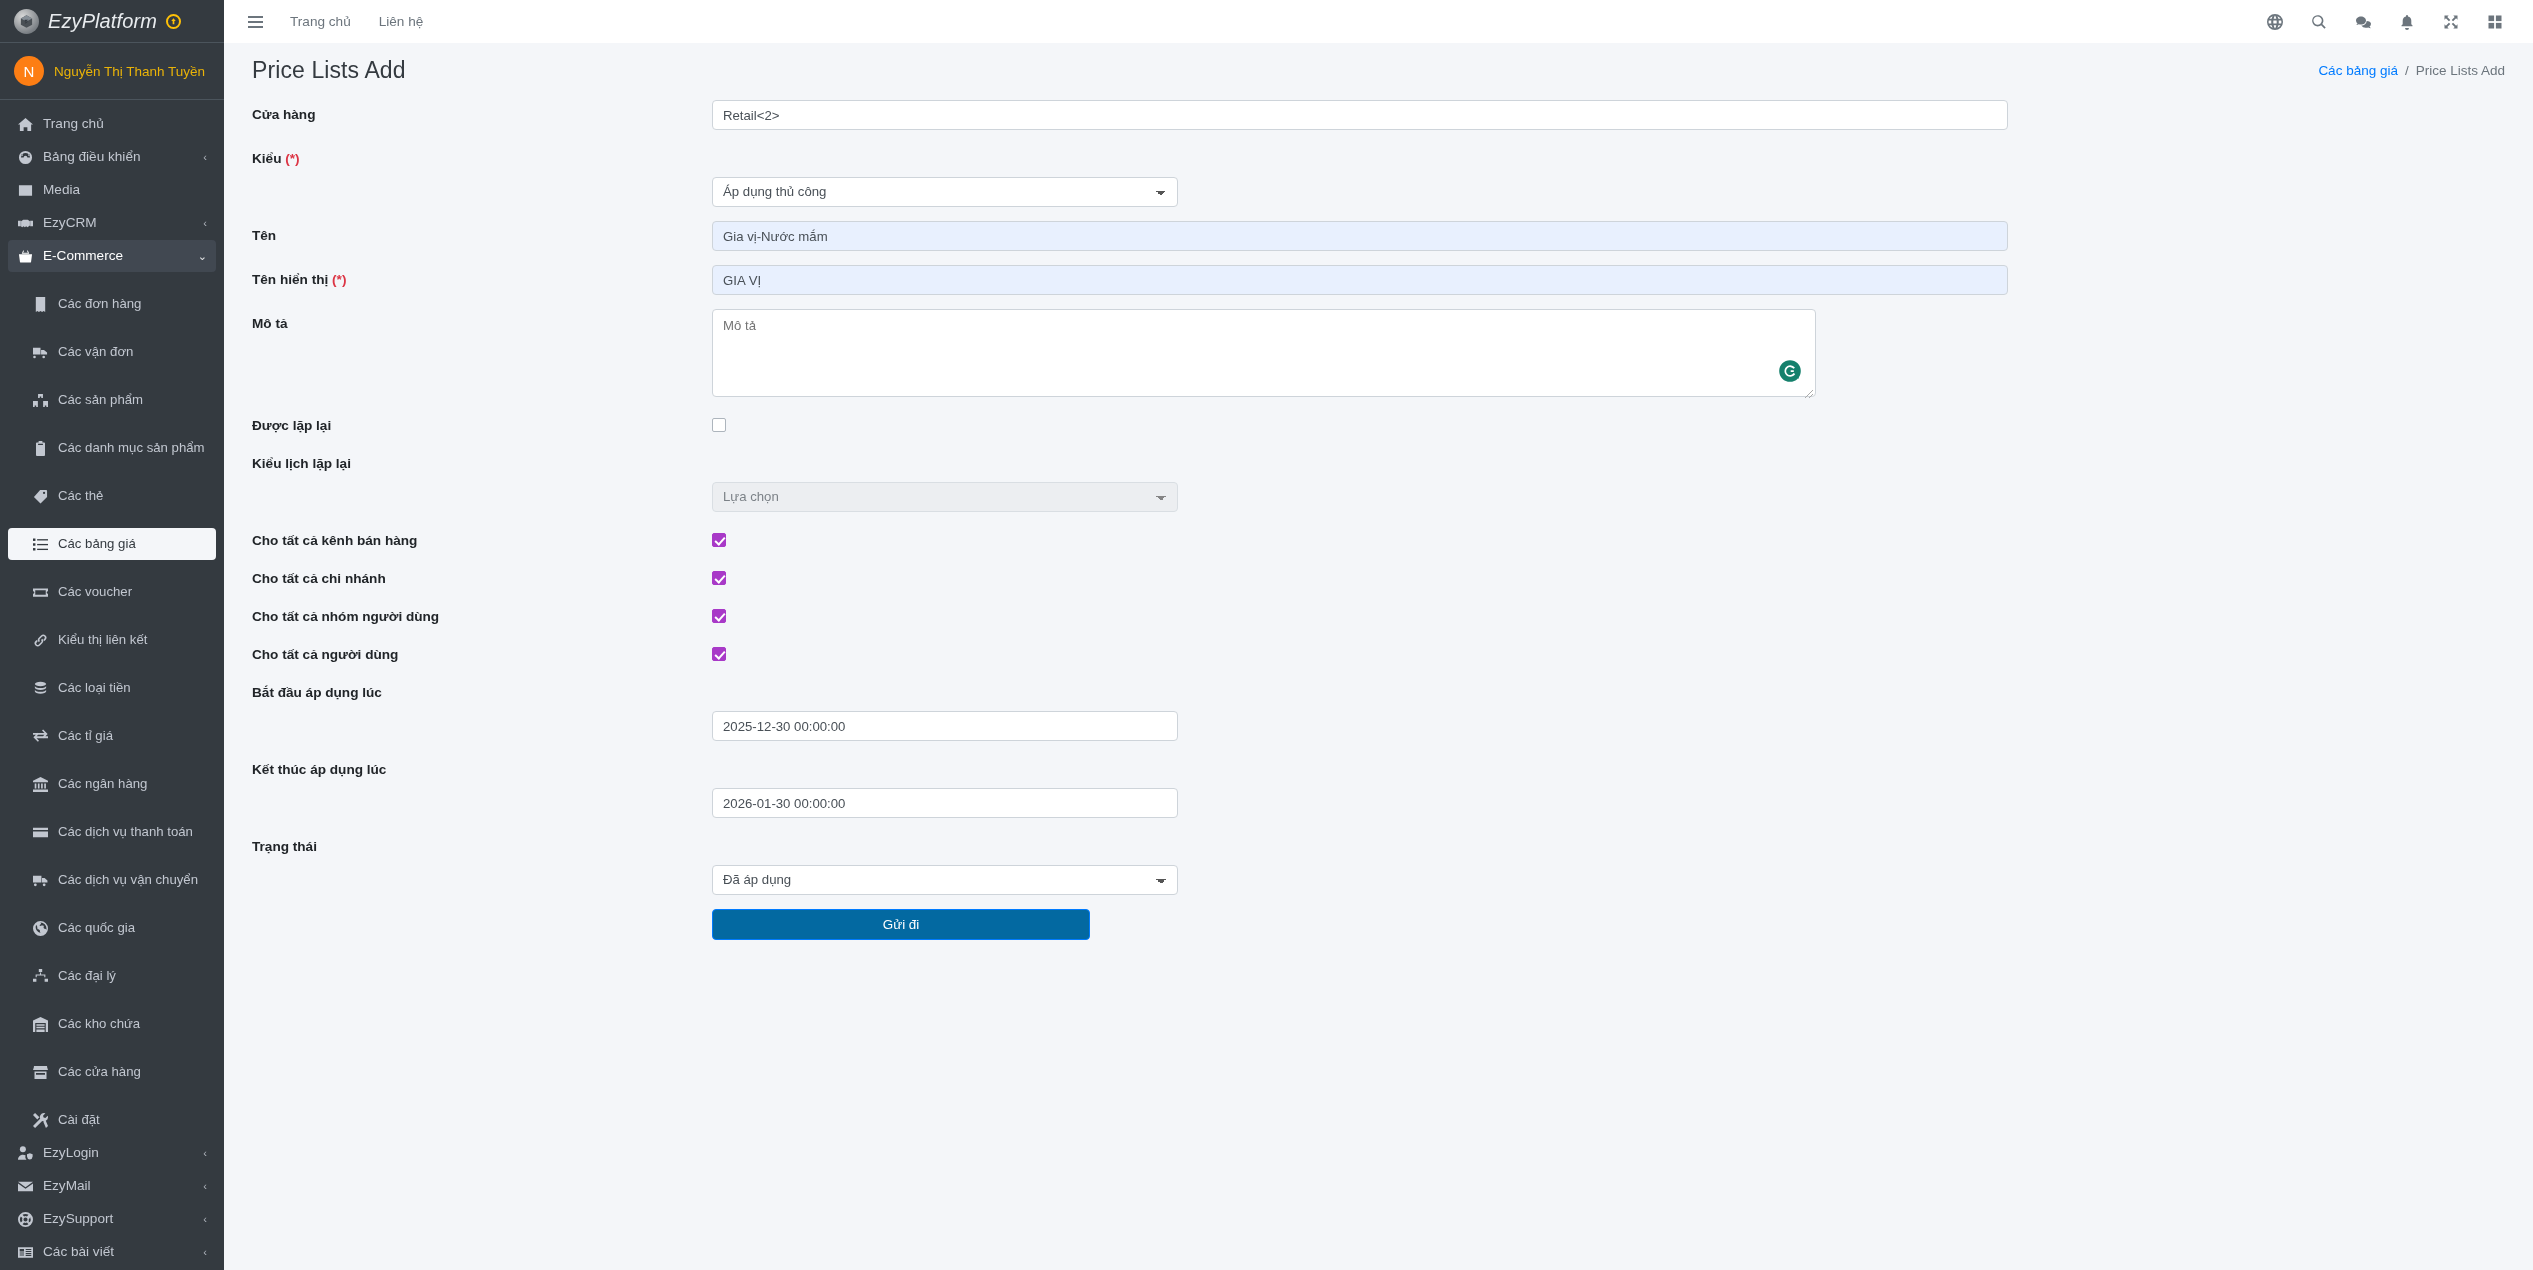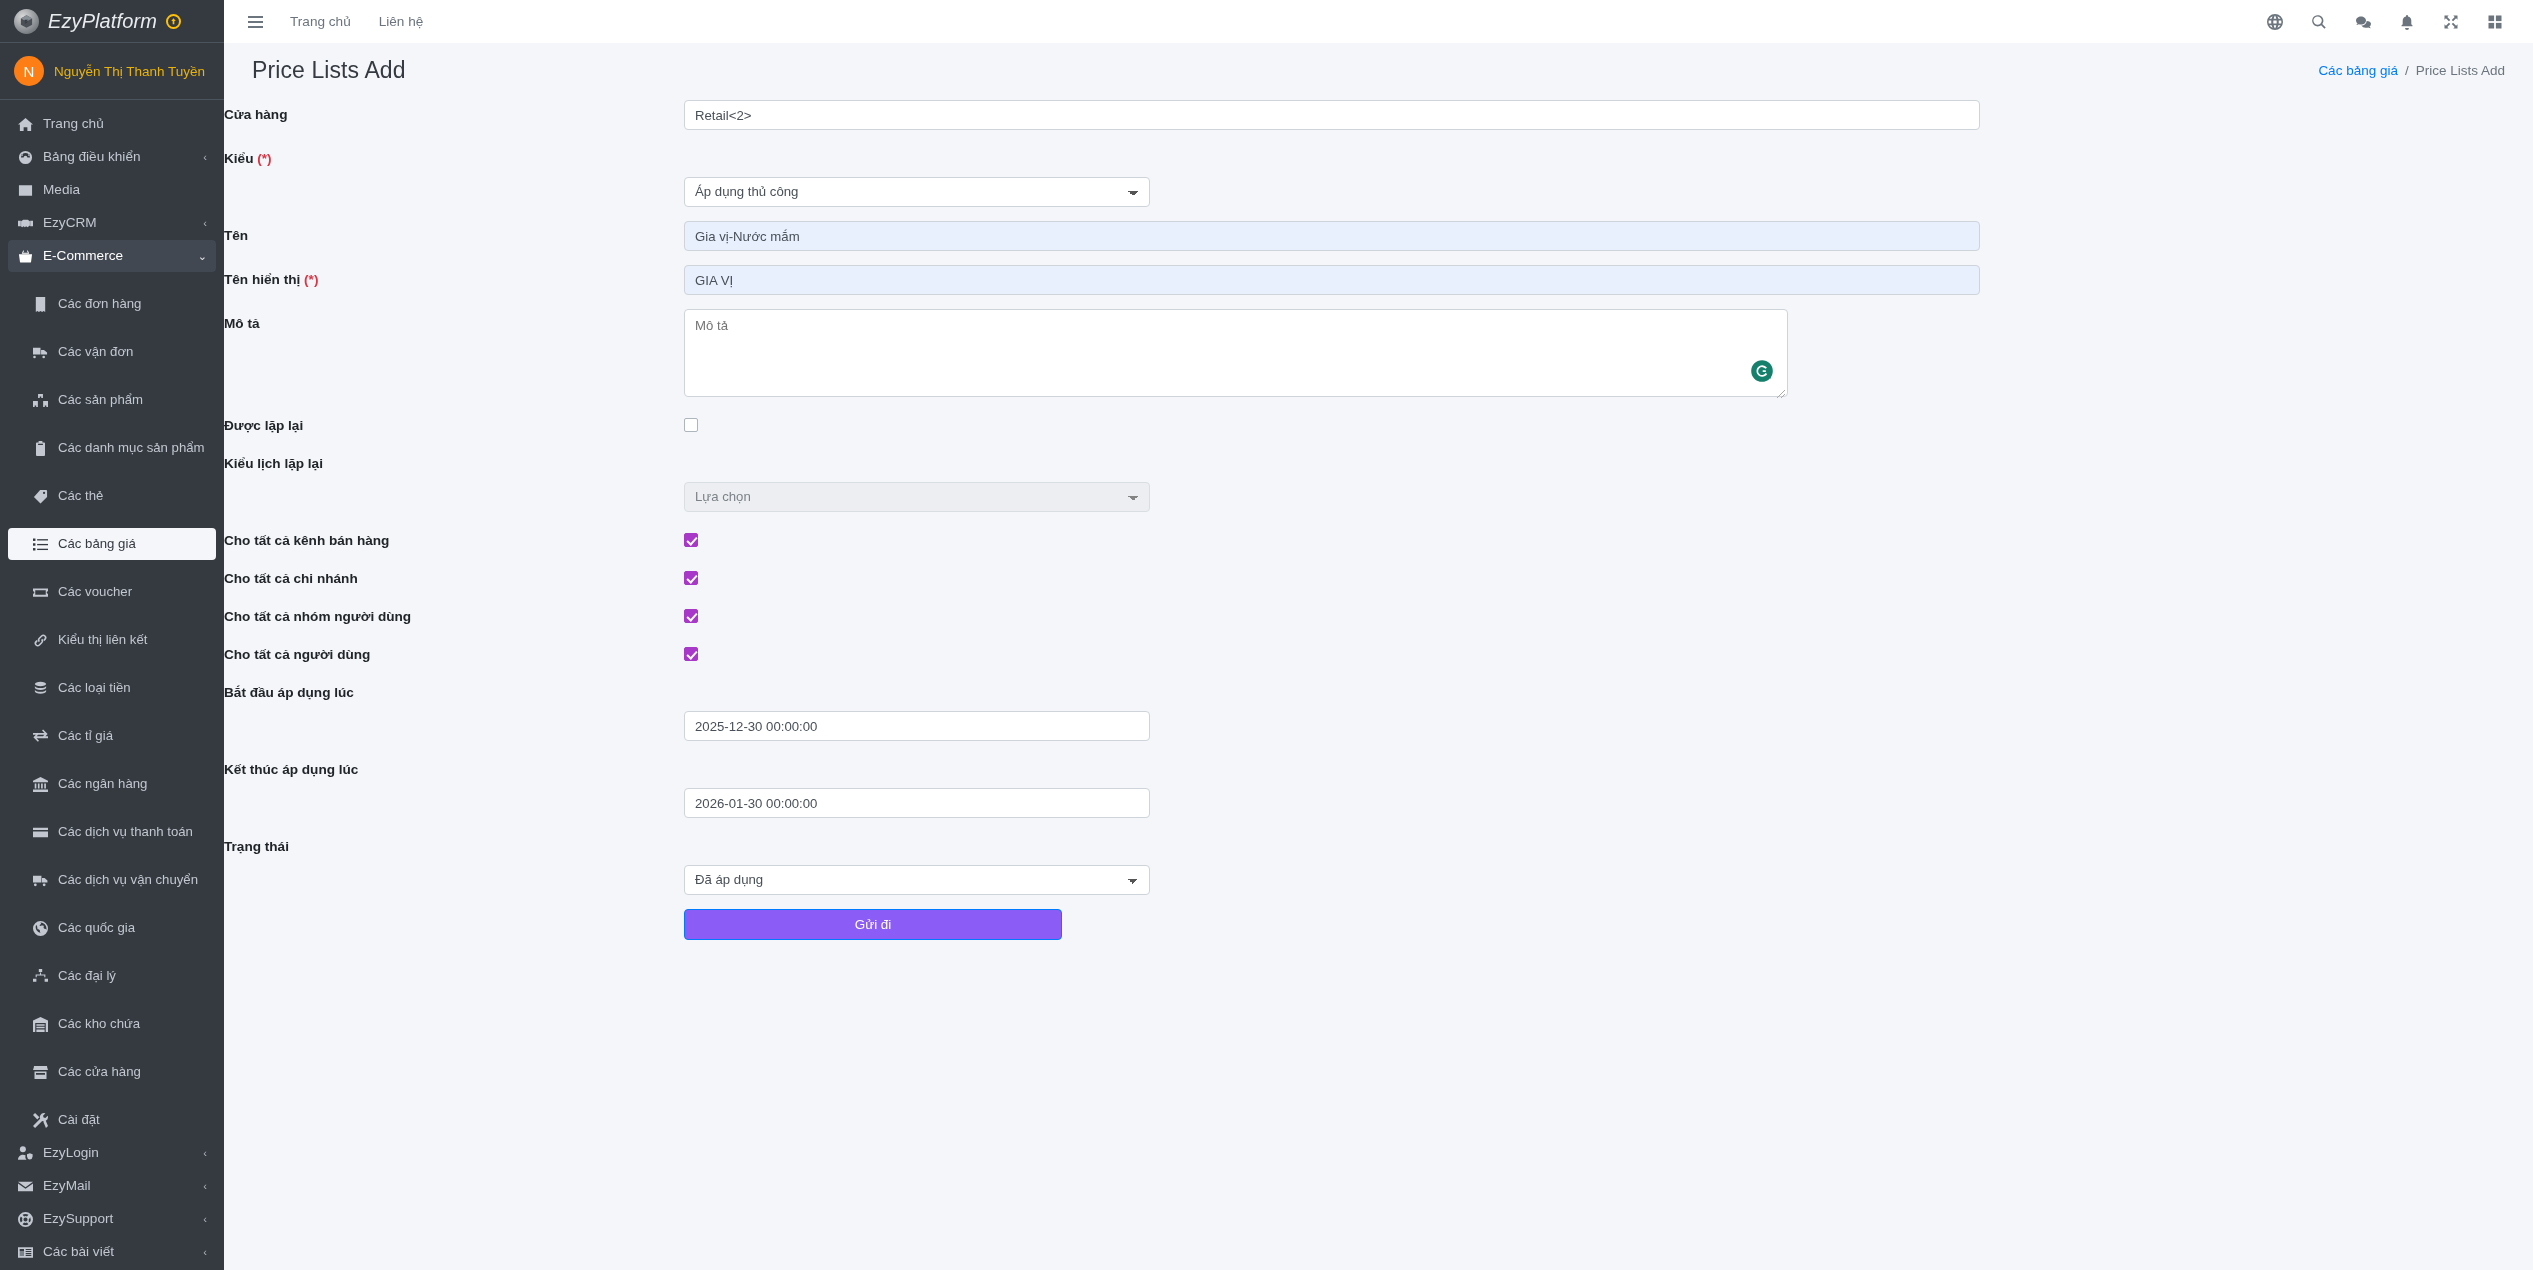--- a/index.html
+++ b/index.html
@@ -134,20 +134,21 @@
     display: flex; gap: 7px; align-items: center;
   }
   .breadcrumb a { color: #007bff; text-decoration: none; cursor: pointer; }
   .breadcrumb .sep { color: #6c757d; }
 
   
   .form-area { padding: 6px 0 0 0; }
   .form-row {
     display: flex; align-items: flex-start;
     margin-bottom: 14px;
+    padding-left: 28px;
   }
   .form-label {
     width: 460px; min-width: 460px;
     font-size: 13.6px; font-weight: bold; color: #212529;
     padding-top: 6px;
     line-height: 18px;
   }
   .form-label .req { color: #dc3545; font-weight: bold; }
   .form-control-wrap { flex: 1; }
 
@@ -213,21 +214,21 @@
   .cbx:checked::after {
     content: "";
     position: absolute; left: 4px; top: 1px;
     width: 4px; height: 8px;
     border: solid #fff; border-width: 0 2px 2px 0;
     transform: rotate(42deg);
   }
 
   .submit-btn {
     width: 378px; height: 31px;
-    background: #8b5cf6; border: 1px solid #007bff;
+    background: #0369a1; border: 1px solid #007bff;
     border-radius: 4px; color: #fff; font-size: 13.4px;
     font-family: "Liberation Sans", sans-serif;
     cursor: pointer;
   }
 </style>
 </head>
 <body>
 
 <aside id="sidebar">
 

